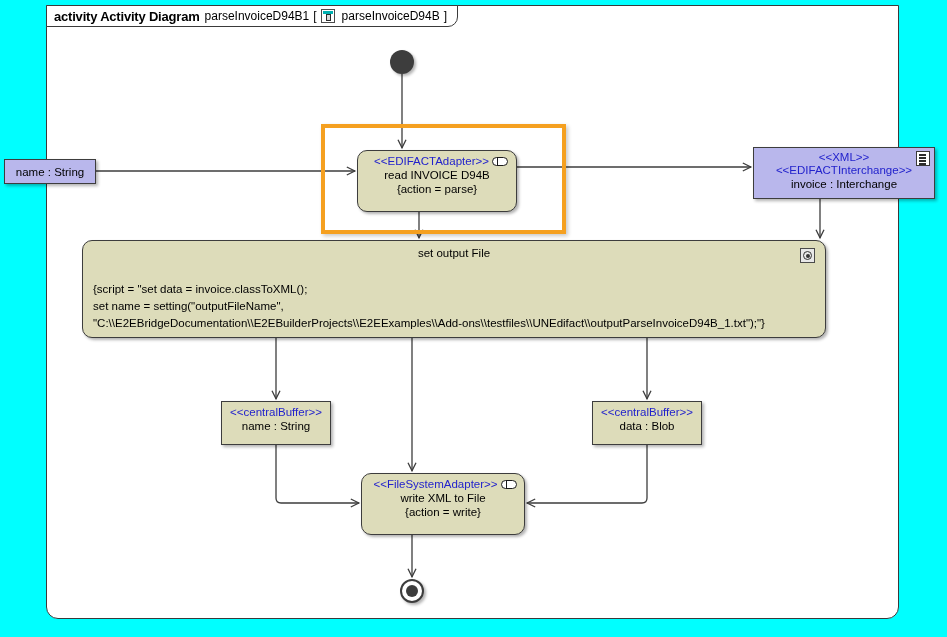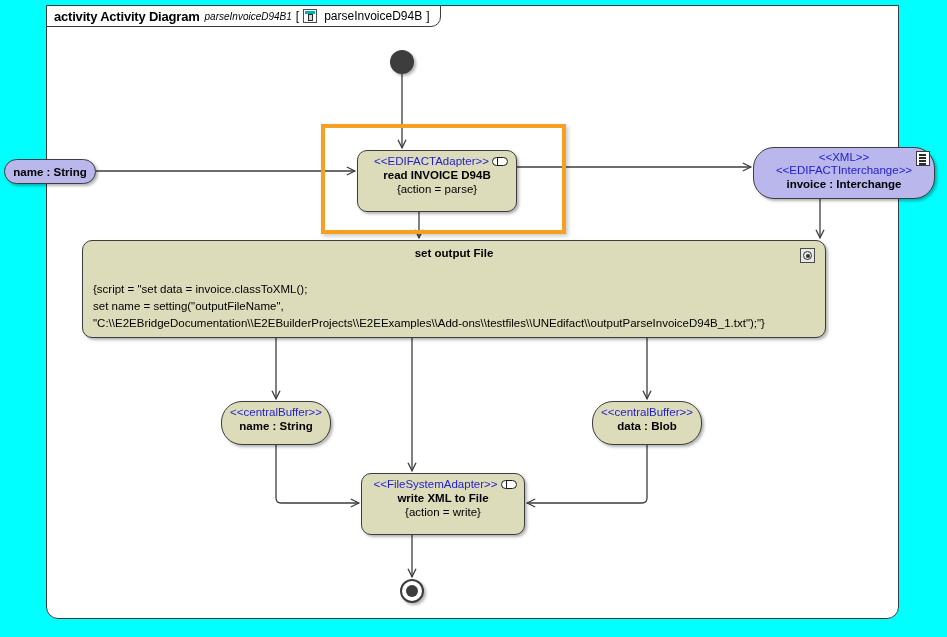--- a/index.html
+++ b/index.html
@@ -43,24 +43,23 @@
     z-index: 6;
     white-space: nowrap;
   }
   .frame-kw {
     font-size: 13px;
     font-weight: bold;
     color: #000;
     letter-spacing: -0.2px;
   }
   .frame-name {
-    font-size: 10px;
+    font-size: 12px;
     color: #000;
     margin-left: 5px;
-    font-style: italic;
   }
   .frame-br {
     font-size: 12px;
     color: #000;
     margin-left: 4px;
   }
   .frame-ref {
     font-size: 12px;
     color: #000;
     margin-left: 4px;
@@ -102,21 +101,20 @@
     height: 637px;
     pointer-events: none;
     z-index: 2;
   }
 
   
   .node {
     position: absolute;
     box-sizing: border-box;
     z-index: 4;
-    border-radius: 21px;
   }
   .action-node {
     background: #DDDCBA;
     border: 1px solid #3d3d3d;
     border-radius: 10px;
     box-shadow: 2px 2px 3px rgba(0,0,0,0.30);
   }
   .object-node {
     background: #B9B7EC;
     border: 1px solid #3d3d3d;
@@ -130,21 +128,21 @@
   .stereotype {
     color: #2222CC;
     font-size: 11.5px;
     text-align: center;
     white-space: nowrap;
     line-height: 13px;
   }
   .node-name {
     color: #000000;
     font-size: 11.5px;
-    font-weight: bold;
+    font-weight: normal;
     text-align: center;
     white-space: nowrap;
     line-height: 14px;
   }
   .node-prop {
     color: #000000;
     font-size: 11.5px;
     text-align: center;
     white-space: nowrap;
     line-height: 14px;

